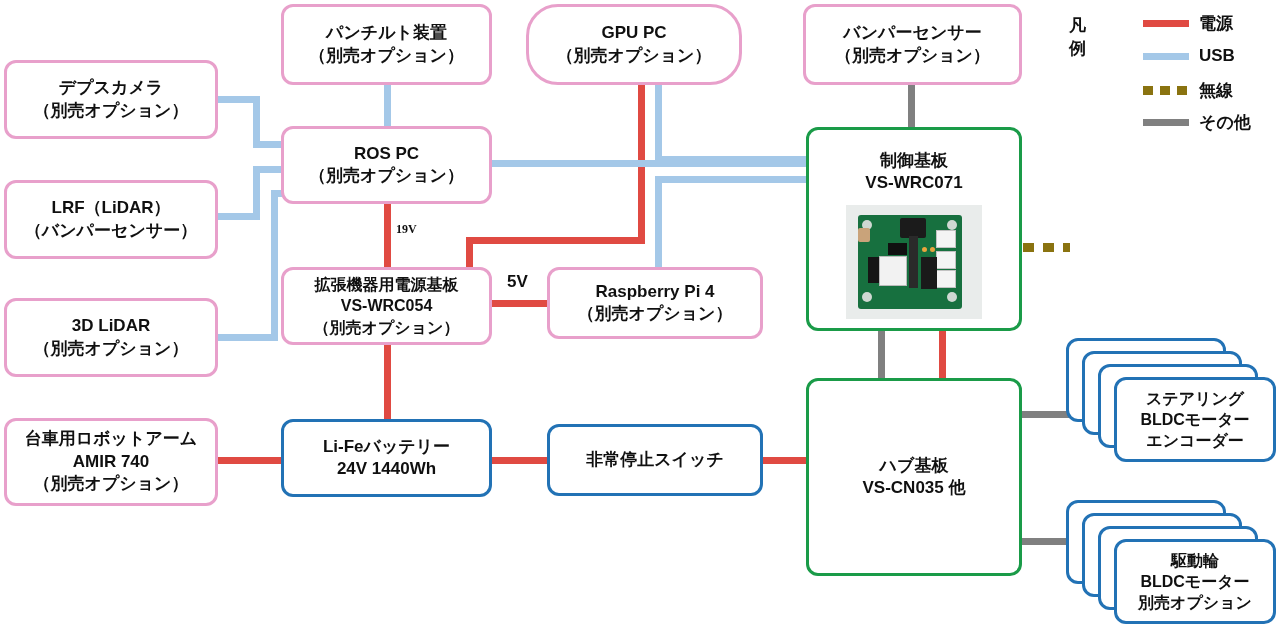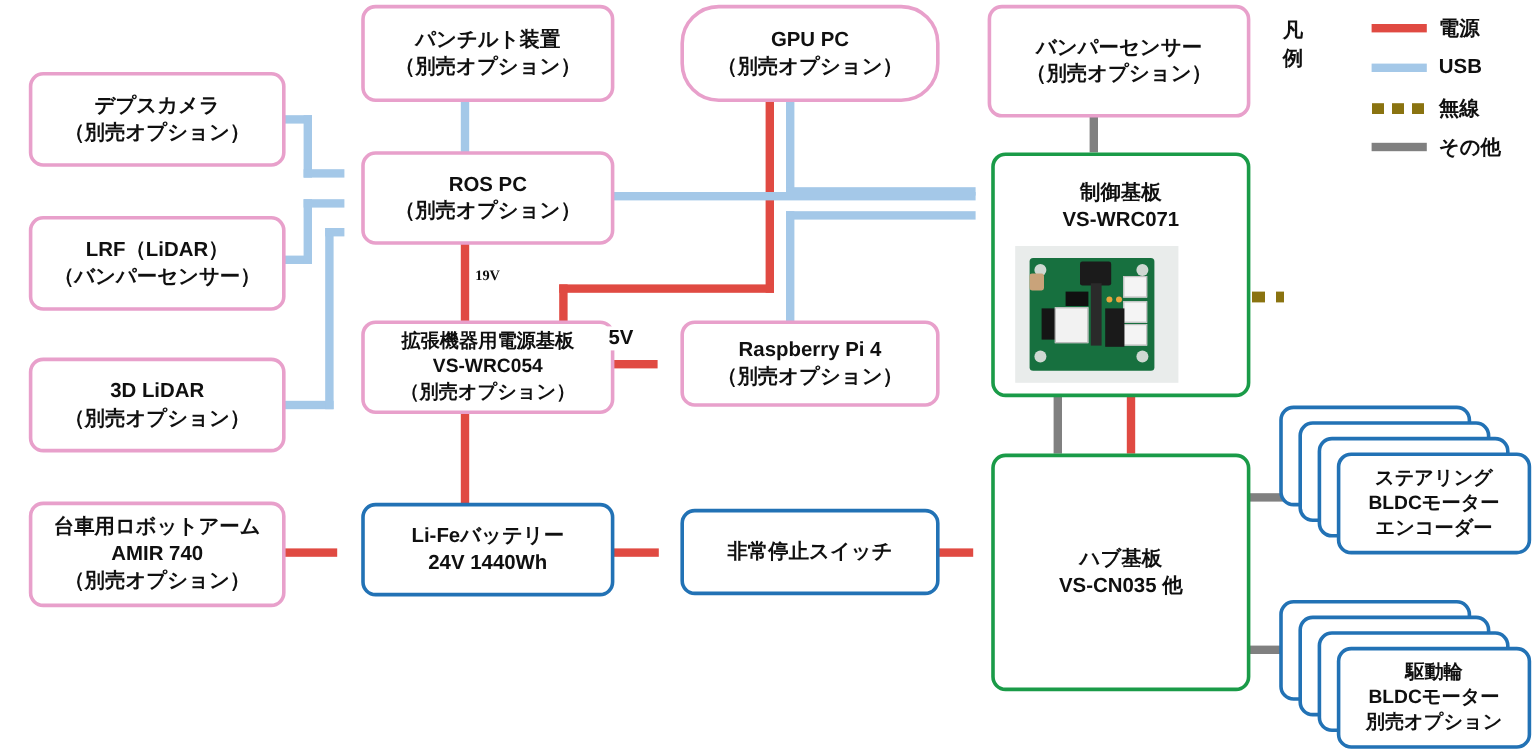--- a/index.html
+++ b/index.html
@@ -14,21 +14,20 @@
     align-items:center;
     justify-content:center;
     text-align:center;
     background:#ffffff;
     border-radius:12px;
     color:#101010;
     font-weight:bold;
     line-height:1.32;
     white-space:pre-line;
     z-index:30;
-    margin-left:20px;
   }
   .pink{border:3px solid #e8a0cb;}
   .green{border:3px solid #1a9b48;}
   .blue{border:3px solid #2272b5;}
   .olive{border:3px solid #8a7310;}
 
   .box span{display:block;}
 
   
   .wire{position:absolute;z-index:10;}
@@ -163,35 +162,35 @@
     <span>拡張機器用電源基板
 VS-WRC054
 （別売オプション）</span>
   </div>
 
   <div class="box blue" style="left:281px;top:419px;width:211px;height:78px;font-size:17px;">
     <span>Li-Feバッテリー
 24V 1440Wh</span>
   </div>
 
-  <div class="box pink" style="left:547px;top:4px;width:216px;height:81px;font-size:17px;border-radius:32px;">
+  <div class="box pink" style="left:526px;top:4px;width:216px;height:81px;font-size:17px;border-radius:32px;">
     <span>GPU PC
 （別売オプション）</span>
   </div>
 
   <div class="box pink" style="left:547px;top:267px;width:216px;height:72px;font-size:17px;">
     <span>Raspberry Pi 4
 （別売オプション）</span>
   </div>
 
   <div class="box blue" style="left:547px;top:424px;width:216px;height:72px;font-size:17px;">
     <span>非常停止スイッチ</span>
   </div>
 
-  <div class="box pink" style="left:803px;top:4px;width:219px;height:94px;font-size:17px;">
+  <div class="box pink" style="left:803px;top:4px;width:219px;height:81px;font-size:17px;">
     <span>バンパーセンサー
 （別売オプション）</span>
   </div>
 
   <div class="box green" style="left:806px;top:127px;width:216px;height:204px;font-size:17px;align-items:flex-start;padding-top:20px;">
     <span>制御基板
 VS-WRC071</span>
   </div>
 
   <div class="pcb" style="left:846px;top:205px;width:136px;height:114px;">

